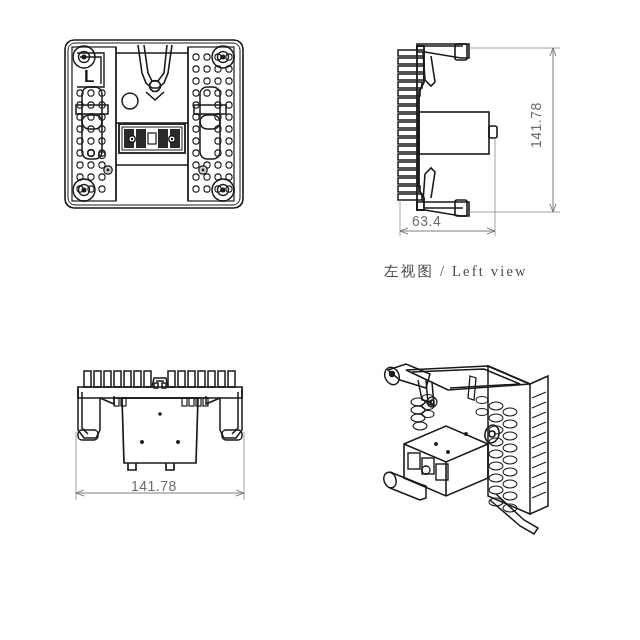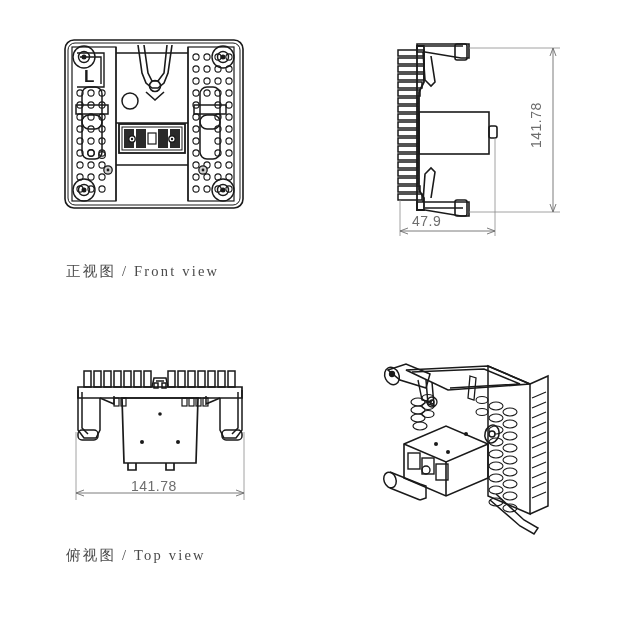--- a/index.html
+++ b/index.html
@@ -215,21 +215,20 @@
 
       <g fill="none" stroke="#1a1a1a" stroke-width="1.1">
         <circle cx="31" cy="118" r="3.4"></circle>
         <circle cx="42" cy="120" r="3.4"></circle>
       </g>
     </svg>
 
     <div style="position:absolute; left:24px; top:32px; font-family:'Liberation Sans',sans-serif; font-size:17px; font-weight:bold; color:#1a1a1a;">L</div>
   </div>
 
-  <div class="caption" style="left:66px; top:262px;">正视图 / Front view</div>
 
   <div class="view-panel" style="left:395px; top:38px; width:175px; height:200px;">
     <svg width="175" height="200" viewBox="0 0 175 200">
 
       <g fill="none" stroke="#1a1a1a" stroke-width="1.5">
         <rect x="3" y="12" width="26" height="6"></rect>
         <rect x="3" y="20" width="26" height="6"></rect>
         <rect x="3" y="28" width="26" height="6"></rect>
         <rect x="3" y="36" width="26" height="6"></rect>
         <rect x="3" y="44" width="24" height="6"></rect>
@@ -291,22 +290,23 @@
       <g stroke="#6d6d6d" stroke-width="0.9">
         <line x1="5" y1="193" x2="100" y2="193"></line>
         <path d="M5 193 L13 190 M5 193 L13 196" fill="none"></path>
         <path d="M100 193 L92 190 M100 193 L92 196" fill="none"></path>
       </g>
     </svg>
   </div>
 
   <div class="dim-text vertical" style="left:528px; top:148px;">141.78</div>
 
-  <div class="dim-text" style="left:412px; top:213px;">47.9</div>
-
+  <div class="dim-text" style="left:412px; top:213px;">63.4</div>
+
+  <div class="caption" style="left:384px; top:262px;">左视图 / Left view</div>
 
   <div class="view-panel" style="left:70px; top:368px; width:180px; height:135px;">
     <svg width="180" height="135" viewBox="0 0 180 135">
 
       <g fill="none" stroke="#1a1a1a" stroke-width="1.5">
         <rect x="14" y="3" width="7" height="16"></rect>
         <rect x="24" y="3" width="7" height="16"></rect>
         <rect x="34" y="3" width="7" height="16"></rect>
         <rect x="44" y="3" width="7" height="16"></rect>
         <rect x="54" y="3" width="7" height="16"></rect>
@@ -377,21 +377,20 @@
       <g stroke="#6d6d6d" stroke-width="0.9">
         <line x1="6" y1="125" x2="174" y2="125"></line>
         <path d="M6 125 L14 122 M6 125 L14 128" fill="none"></path>
         <path d="M174 125 L166 122 M174 125 L166 128" fill="none"></path>
       </g>
     </svg>
   </div>
 
   <div class="dim-text" style="left:131px; top:478px;">141.78</div>
 
-  <div class="caption" style="left:66px; top:546px;">俯视图 / Top view</div>
 
   <div class="view-panel" style="left:370px; top:348px; width:200px; height:195px;">
     <svg width="200" height="195" viewBox="0 0 200 195">
       <g fill="none" stroke="#1a1a1a" stroke-width="1.5">
 
         <path d="M118 18 L160 36 L160 166 L118 148 Z"></path>
         <path d="M160 36 L178 28 L178 158 L160 166"></path>
 
         <path d="M36 22 L118 18 L160 36 L78 42 Z" stroke-width="1.6"></path>
         <path d="M42 24 L114 21 L150 36 L80 40"></path>

